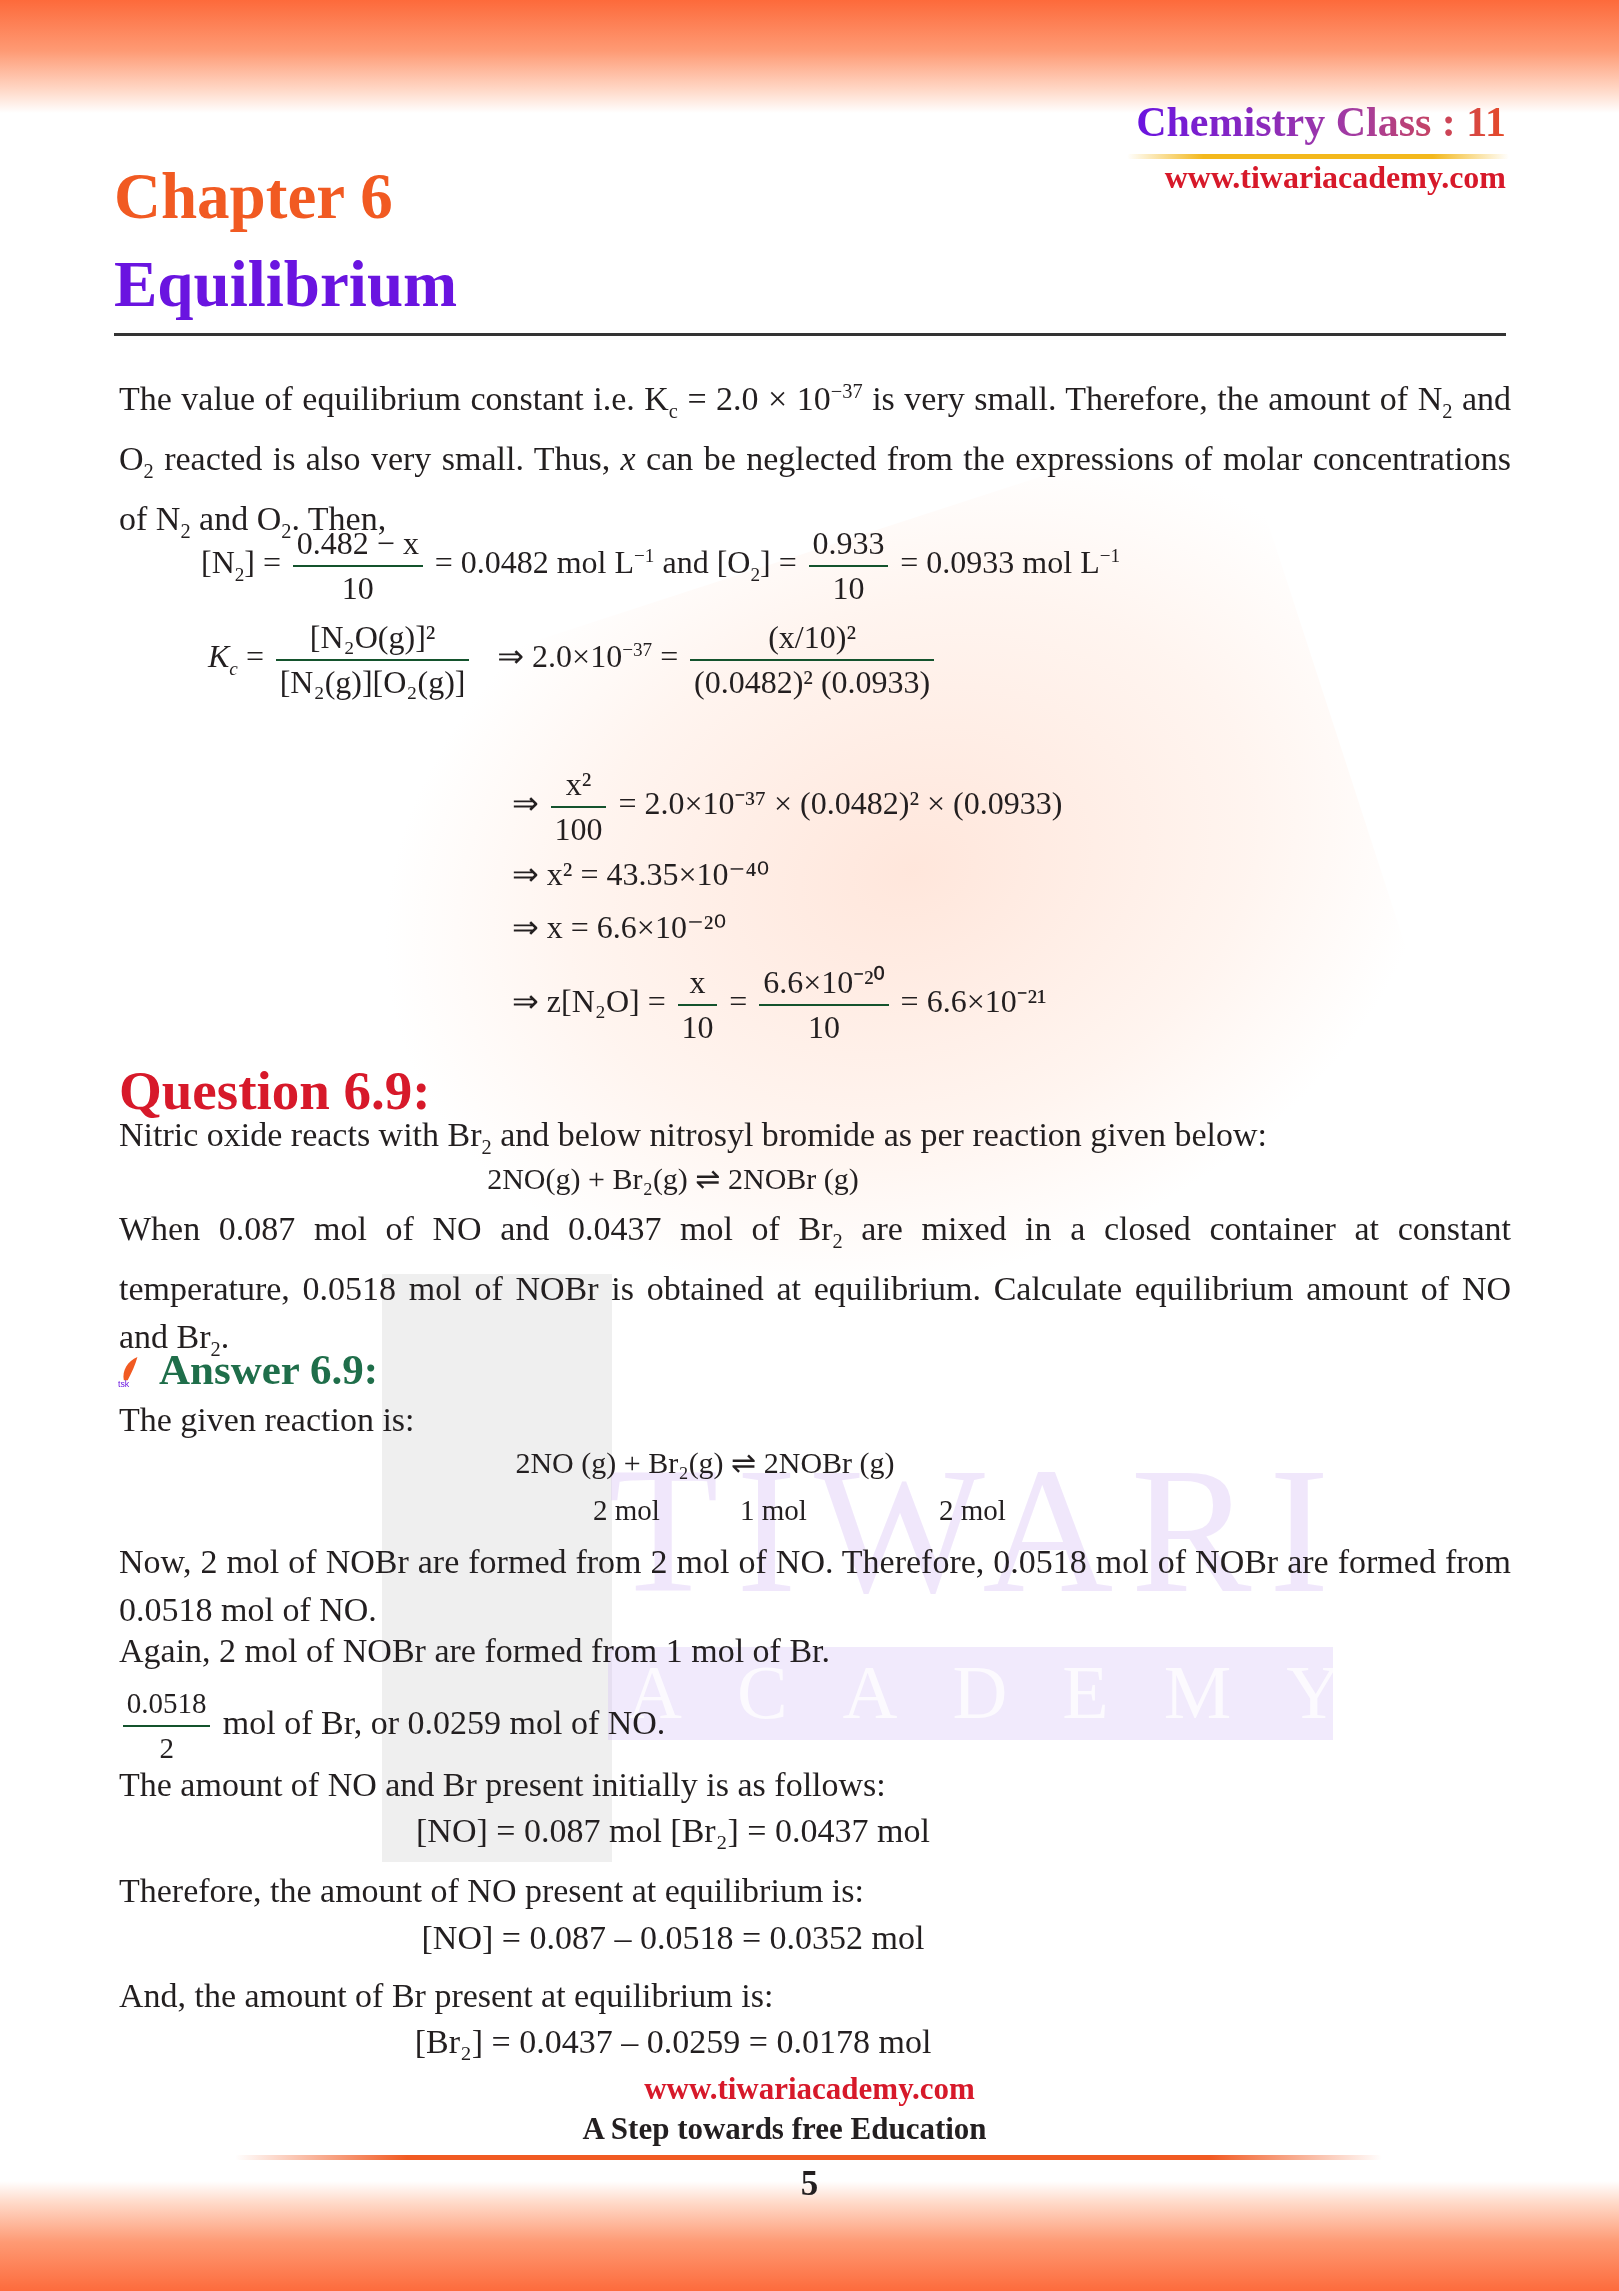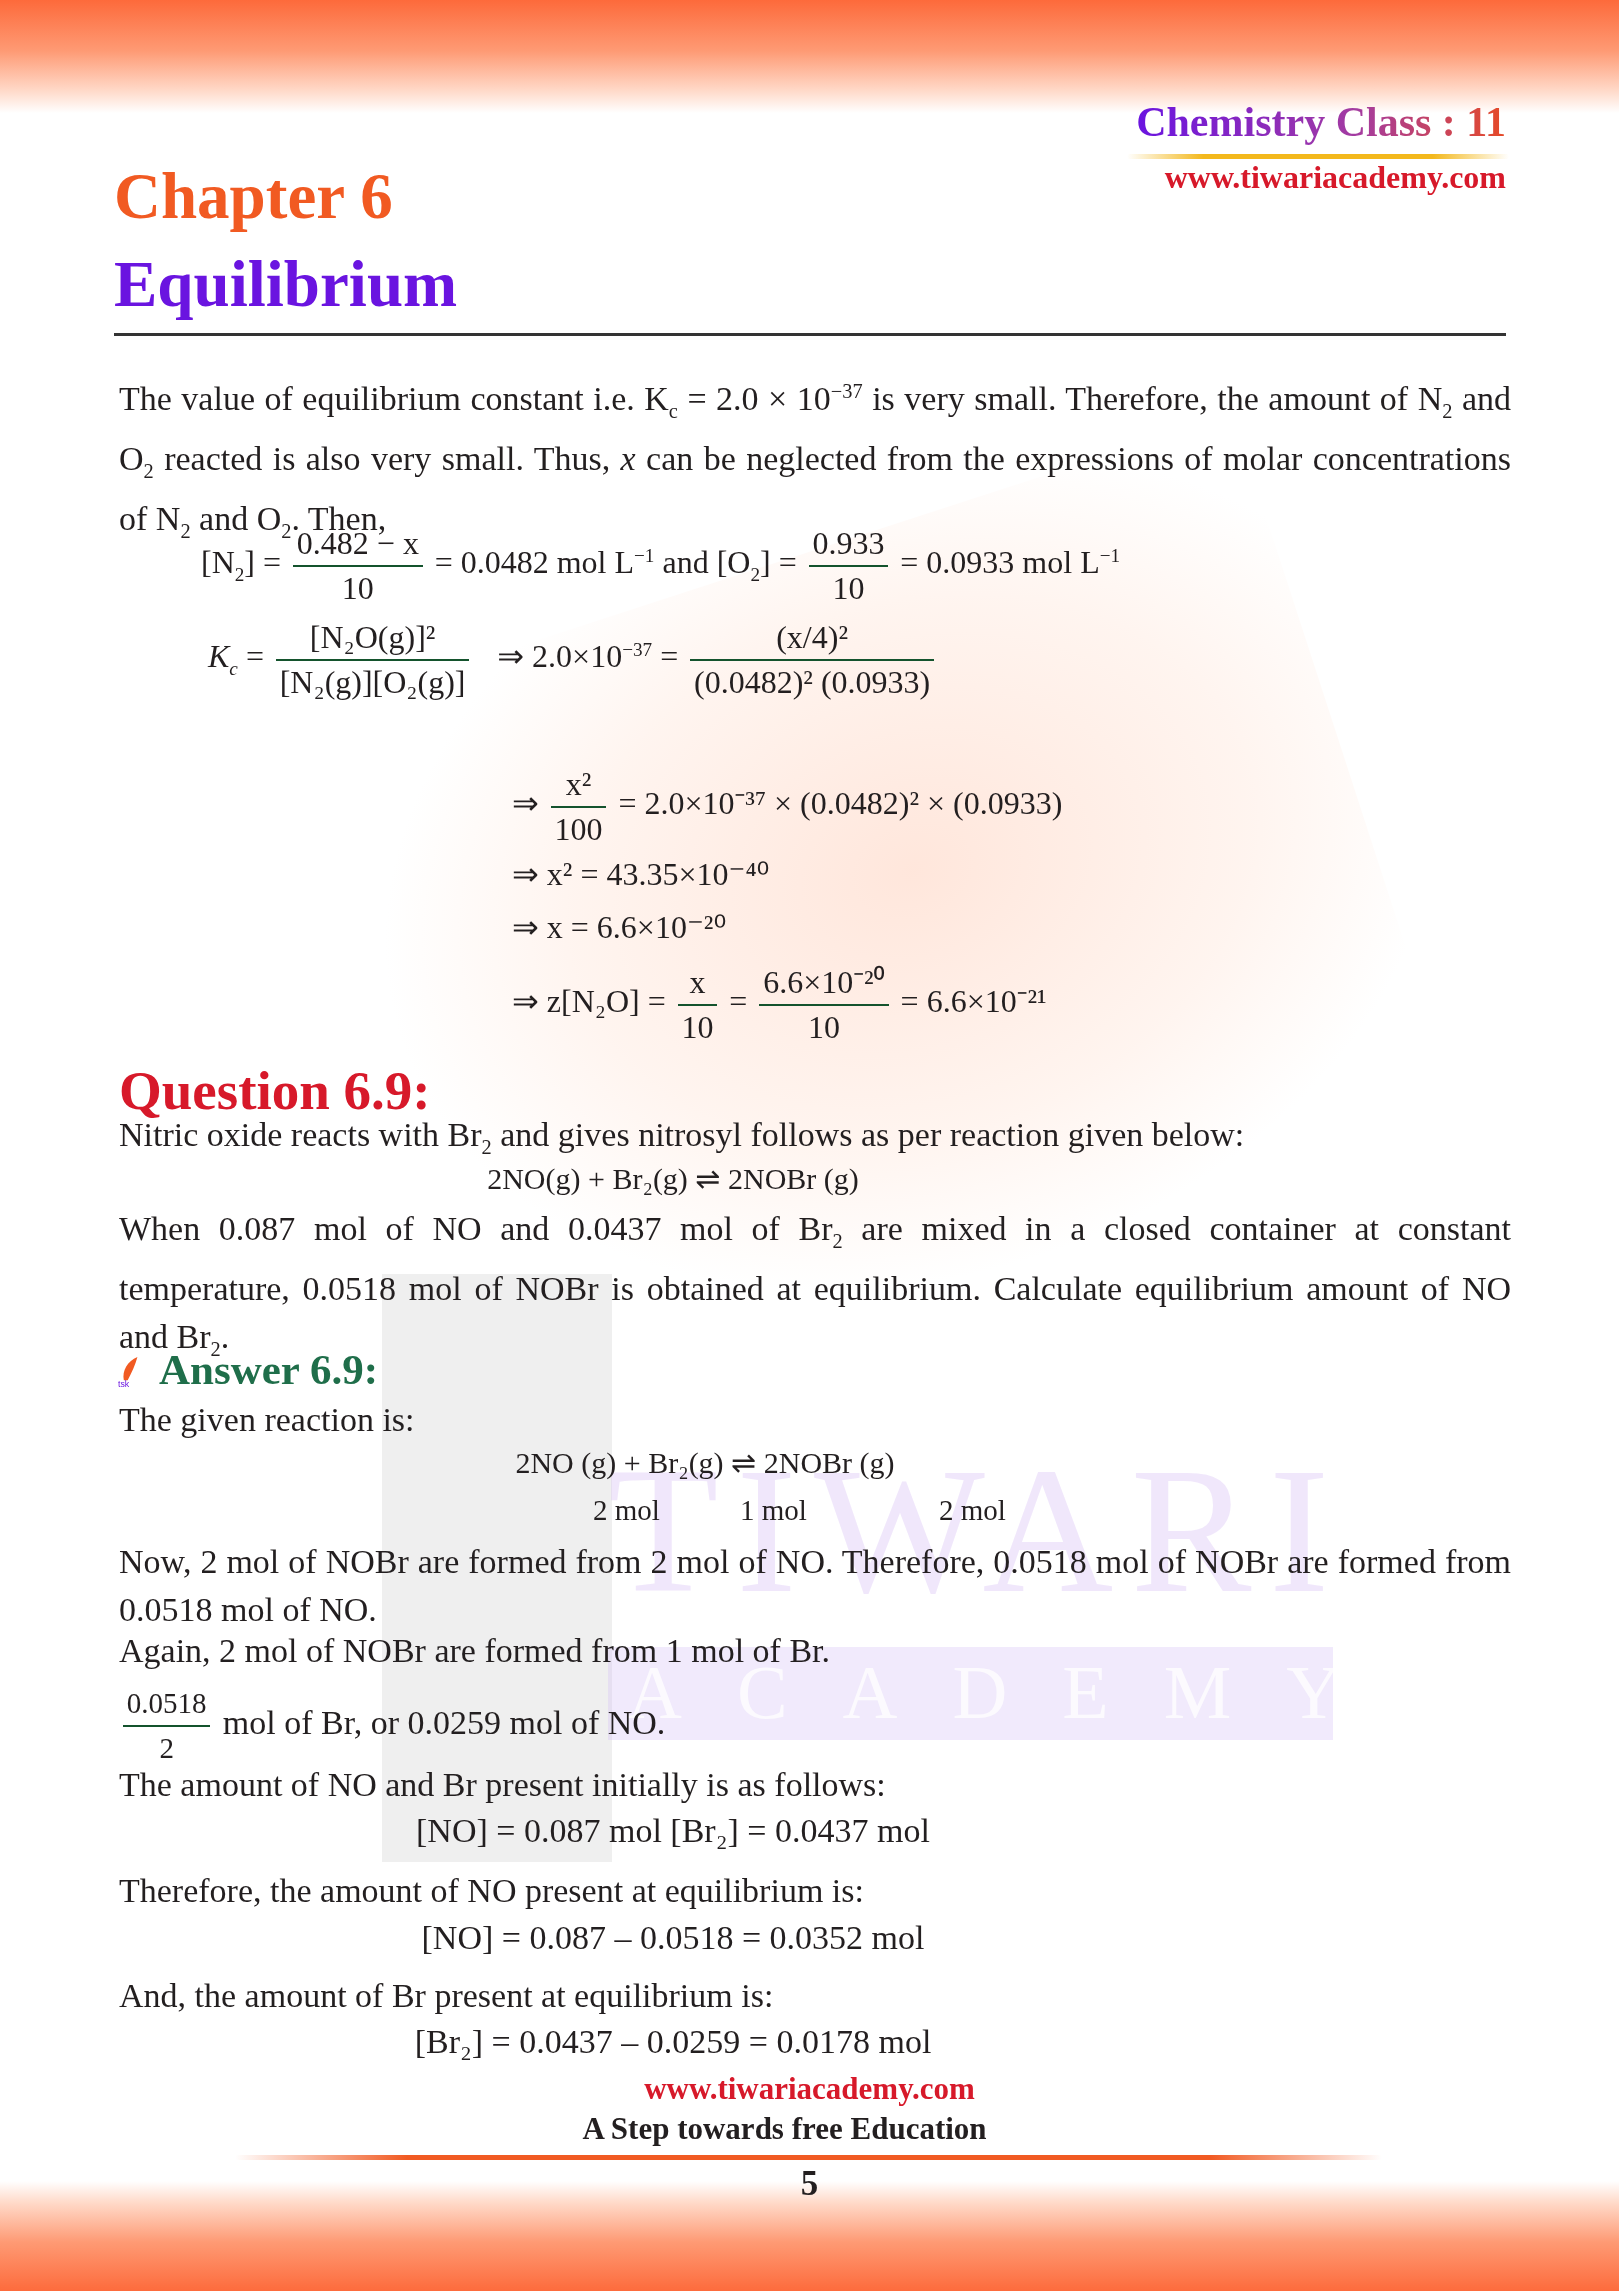--- a/index.html
+++ b/index.html
@@ -103,40 +103,40 @@
   <span class="frac"><span class="num">0.933</span><span>10</span></span>
   <span>= 0.0933 mol L</span><sup>−1</sup>
 </div>
 
 <div class="eq math" style="left:208px; top:616px;">
   <span class="i">K</span><sub class="i">c</sub>
   <span>=</span>
   <span class="frac"><span class="num">[N₂O(g)]²</span><span>[N₂(g)][O₂(g)]</span></span>
   &nbsp;&nbsp;<span>⇒ 2.0×10</span><sup>−37</sup>
   <span>=</span>
-  <span class="frac"><span class="num">(x/4)²</span><span>(0.0482)² (0.0933)</span></span>
+  <span class="frac"><span class="num">(x/10)²</span><span>(0.0482)² (0.0933)</span></span>
 </div>
 
 <div class="eq math" style="left:512px; top:763px;">
   <span>⇒</span>
   <span class="frac"><span class="num">x²</span><span>100</span></span>
   <span>= 2.0×10⁻³⁷ × (0.0482)² × (0.0933)</span>
 </div>
 <div class="eq math" style="left:512px; top:855px;">⇒ x² = 43.35×10⁻⁴⁰</div>
 <div class="eq math" style="left:512px; top:908px;">⇒ x = 6.6×10⁻²⁰</div>
 <div class="eq math" style="left:512px; top:961px;">
   <span>⇒ z[N₂O] =</span>
   <span class="frac"><span class="num">x</span><span>10</span></span>
   <span>=</span>
   <span class="frac"><span class="num">6.6×10⁻²⁰</span><span>10</span></span>
   <span>= 6.6×10⁻²¹</span>
 </div>
 
 <div class="q-title">Question 6.9:</div>
-<div class="p" style="top:1111px;"><span>Nitric oxide reacts with Br</span><sub>2</sub><span> and gives nitrosyl follows as per reaction given below:</span></div>
+<div class="p" style="top:1111px;"><span>Nitric oxide reacts with Br</span><sub>2</sub><span> and below nitrosyl bromide as per reaction given below:</span></div>
 <div class="center math" style="top:1161px; font-size:30px;">2NO(g) + Br₂(g) ⇌ 2NOBr (g)</div>
 <div class="p" style="top:1205px;"><span>When 0.087 mol of NO and 0.0437 mol of Br</span><sub>2</sub><span> are mixed in a closed container at constant temperature, 0.0518 mol of NOBr is obtained at equilibrium. Calculate equilibrium amount of NO and Br</span><sub>2</sub><span>.</span></div>
 
 <svg class="a-icon" viewBox="0 0 38 34">
   <path d="M8 26 C6 16 12 6 22 2 C20 10 16 18 12 26 Z" fill="#f15a22"></path>
   <text x="2" y="33" font-size="9" fill="#6a14e0" font-family="Liberation Sans, sans-serif">tsk</text>
 </svg>
 <div class="a-title">Answer 6.9:</div>
 <div class="p" style="top:1396px;">The given reaction is:</div>
 <div class="center math" style="top:1445px; font-size:30px;padding-left:32px;">2NO (g) + Br₂(g) ⇌ 2NOBr (g)</div>

